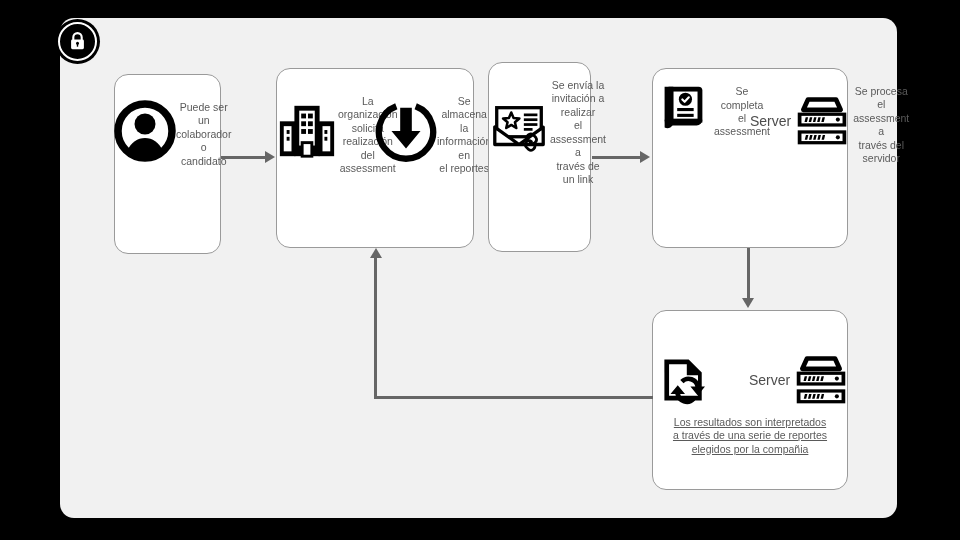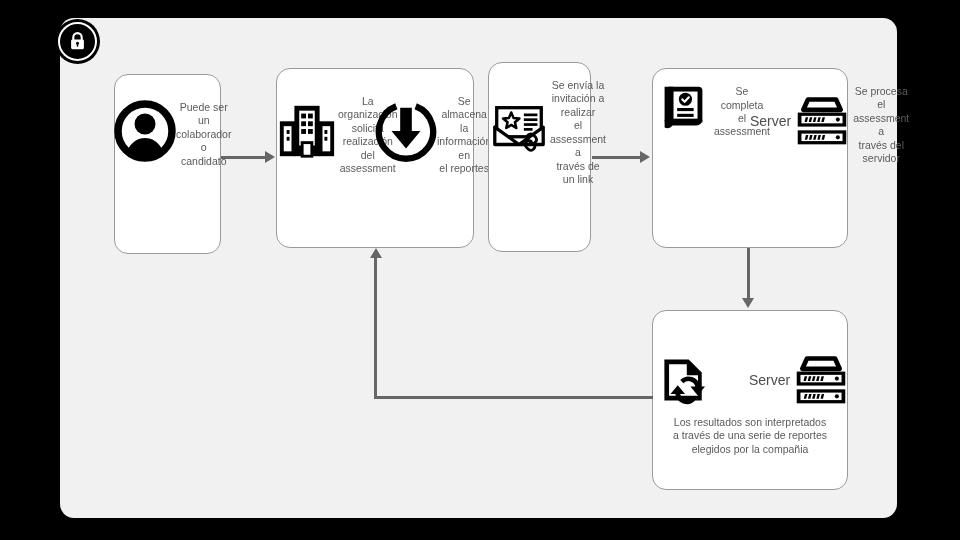--- a/index.html
+++ b/index.html
@@ -40,21 +40,21 @@
   #card-org{left:276px;top:68px;width:198px;height:180px;}
   #card-org .cellwrap{width:99px;padding-top:18px;}
   #card-invite{left:488px;top:62px;width:103px;height:190px;}
   #card-invite .cellwrap{width:103px;padding-top:8px;}
   #card-complete{left:652px;top:68px;width:196px;height:180px;}
   #card-complete .cellwrap{width:98px;padding-top:8px;}
   #card-reports{left:652px;top:310px;width:196px;height:180px;}
   #card-reports .cellwrap.icons{width:98px;padding-top:8px;}
   #card-reports{flex-direction:column;align-items:center;}
   #card-reports .row{display:flex;flex-direction:row;justify-content:center;width:100%;}
-  #card-reports .caption{width:182px;}
+  #card-reports .caption{width:182px;text-decoration:underline;}
 
   
   .conn{position:absolute;background:#666;}
   .arrowhead{position:absolute;width:0;height:0;}
   .ah-right{border-top:6px solid transparent;border-bottom:6px solid transparent;
             border-left:10px solid #666;}
   .ah-down{border-left:6px solid transparent;border-right:6px solid transparent;
            border-top:10px solid #666;}
   .ah-up{border-left:6px solid transparent;border-right:6px solid transparent;
          border-bottom:10px solid #666;}

